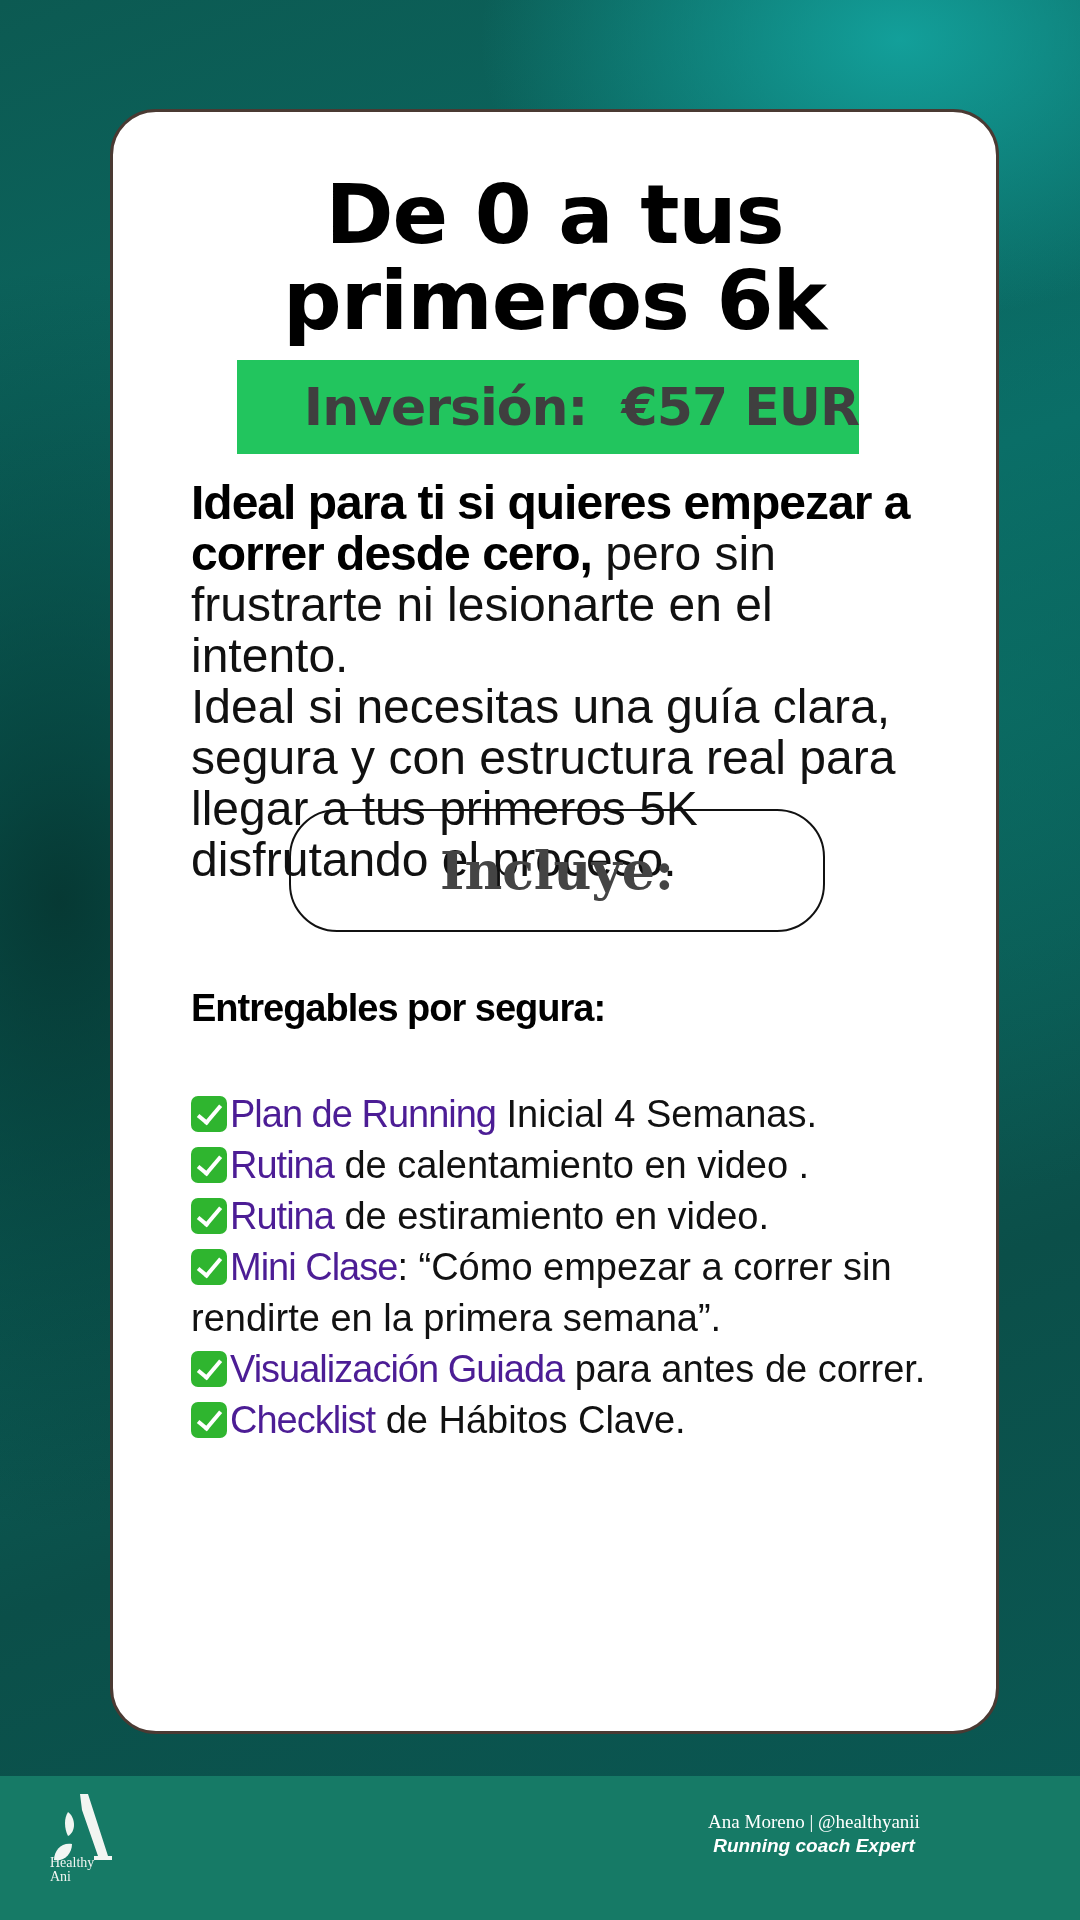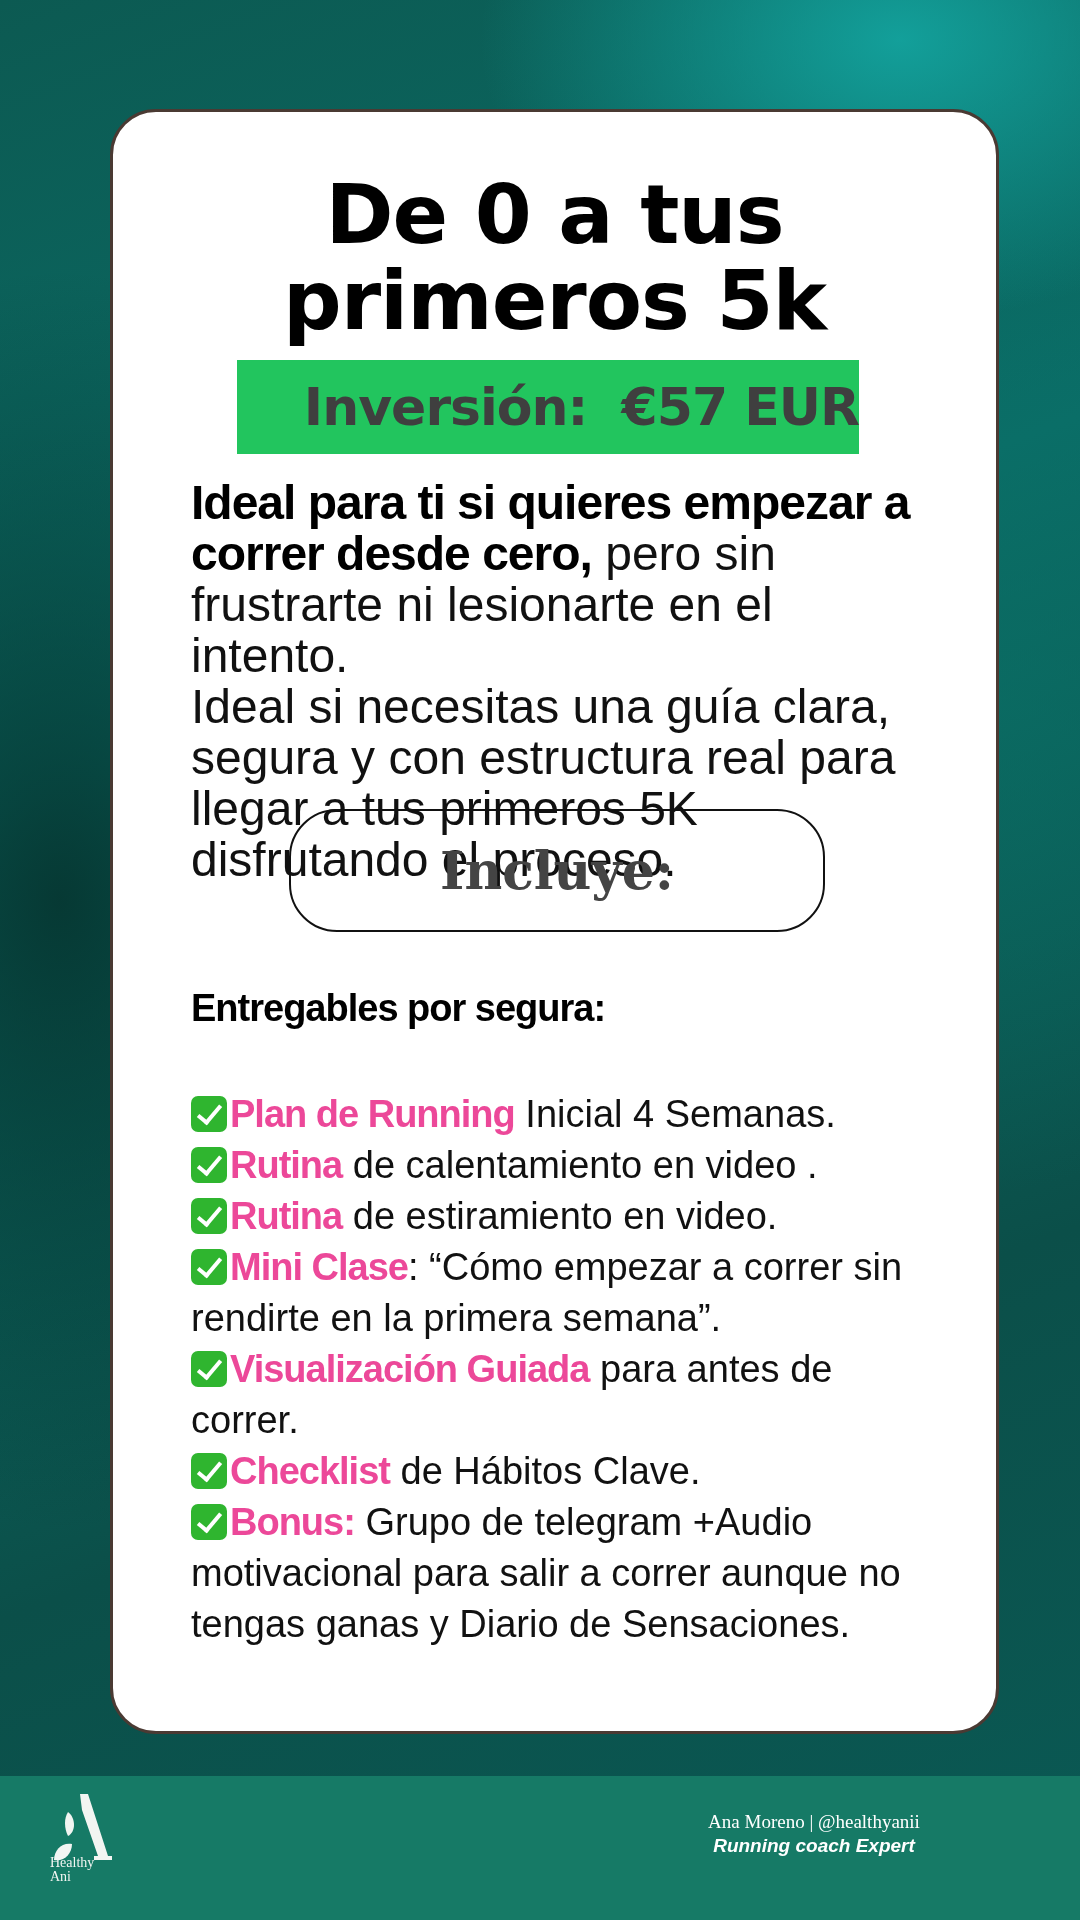--- a/index.html
+++ b/index.html
@@ -103,21 +103,21 @@
     }
     .check::after {
       content: "";
       position: absolute;
       left: 12px; top: 4px;
       width: 9px; height: 20px;
       border-right: 4px solid #fff;
       border-bottom: 4px solid #fff;
       transform: rotate(40deg);
     }
-    .item b { font-weight: bold; letter-spacing: -1px; color: #ec4899; }
+    .item b { font-weight: normal; letter-spacing: -1px; color: #4c1d95; }
     .footer {
       position: absolute;
       left: 0; top: 1776px;
       width: 1080px; height: 144px;
       background: #167a66;
     }
     .logo {
       position: absolute;
       left: 48px; top: 12px;
       width: 70px; height: 110px;
@@ -149,21 +149,21 @@
       font-size: 19px;
       line-height: 24px;
     }
   </style>
 </head>
 <body>
 
 <div class="card">
   <h1 class="title">
     <span>De 0 a tus</span><br>
-    <span>primeros 5k</span>
+    <span>primeros 6k</span>
   </h1>
 
   <div class="price-box">
     <span class="price-text">Inversión:  €57 EUR</span>
   </div>
 
   <p class="intro">
     <b>Ideal para ti si quieres empezar a correr desde cero,</b><span> pero sin frustrarte ni lesionarte en el intento.</span><br>
     <span> Ideal si necesitas una guía clara, segura y con estructura real para llegar a tus primeros 5K disfrutando el proceso.</span>
   </p>
@@ -174,21 +174,20 @@
 
   <div class="section-heading">Entregables por segura:</div>
 
   <ul class="items">
     <li class="item"><span class="check"></span><b>Plan de Running</b><span> Inicial 4 Semanas.</span></li>
     <li class="item"><span class="check"></span><b>Rutina</b><span> de calentamiento en video .</span></li>
     <li class="item"><span class="check"></span><b>Rutina</b><span> de estiramiento en video.</span></li>
     <li class="item"><span class="check"></span><b>Mini Clase</b><span>: “Cómo empezar a correr sin rendirte en la primera semana”.</span></li>
     <li class="item"><span class="check"></span><b>Visualización Guiada</b><span> para antes de correr.</span></li>
     <li class="item"><span class="check"></span><b>Checklist</b><span> de Hábitos Clave.</span></li>
-    <li class="item"><span class="check"></span><b>Bonus:</b><span>  Grupo de telegram +Audio motivacional para salir a correr aunque no tengas ganas y Diario de Sensaciones.</span></li>
   </ul>
 </div>
 
 <footer class="footer">
   <svg class="logo" viewBox="0 0 70 110">
     <polygon points="32,6 40,6 60,68 64,68 64,72 46,72 46,68 50,68 34,22" fill="#f2f5f2"></polygon>
     <path d="M20,24 C28,30 28,44 20,48 C16,40 16,30 20,24 Z" fill="#f2f5f2"></path>
     <path d="M6,72 C6,62 14,54 24,56 C24,66 16,74 6,72 Z" fill="#f2f5f2"></path>
   </svg>
   <div class="logo-word">

